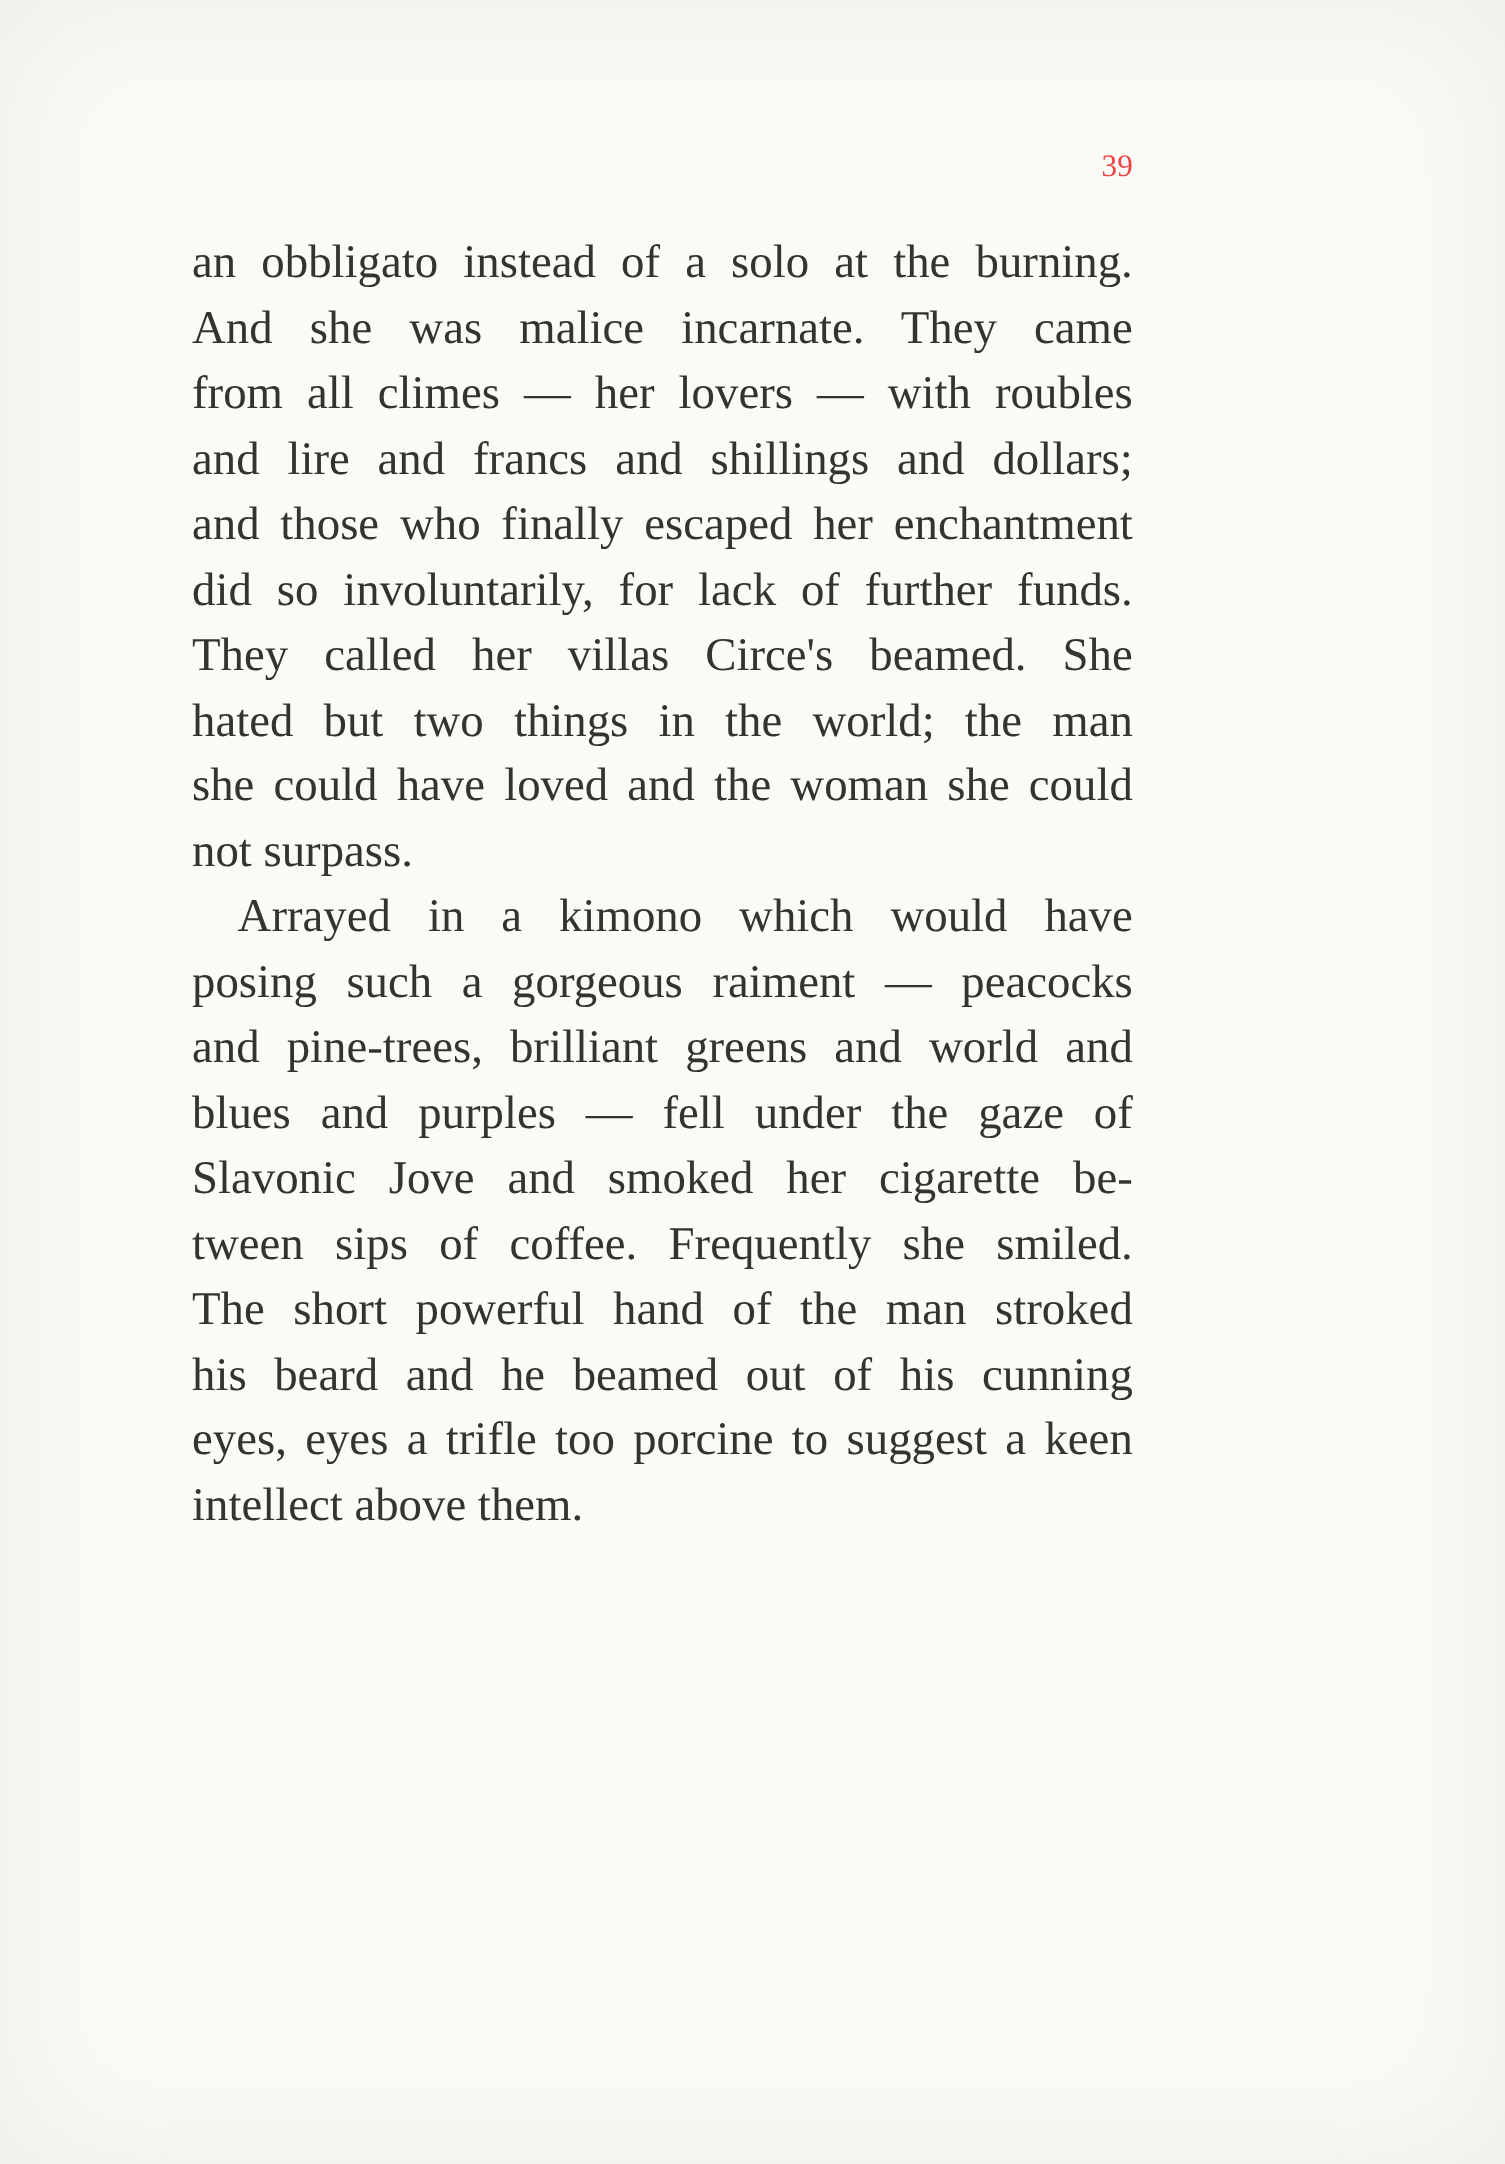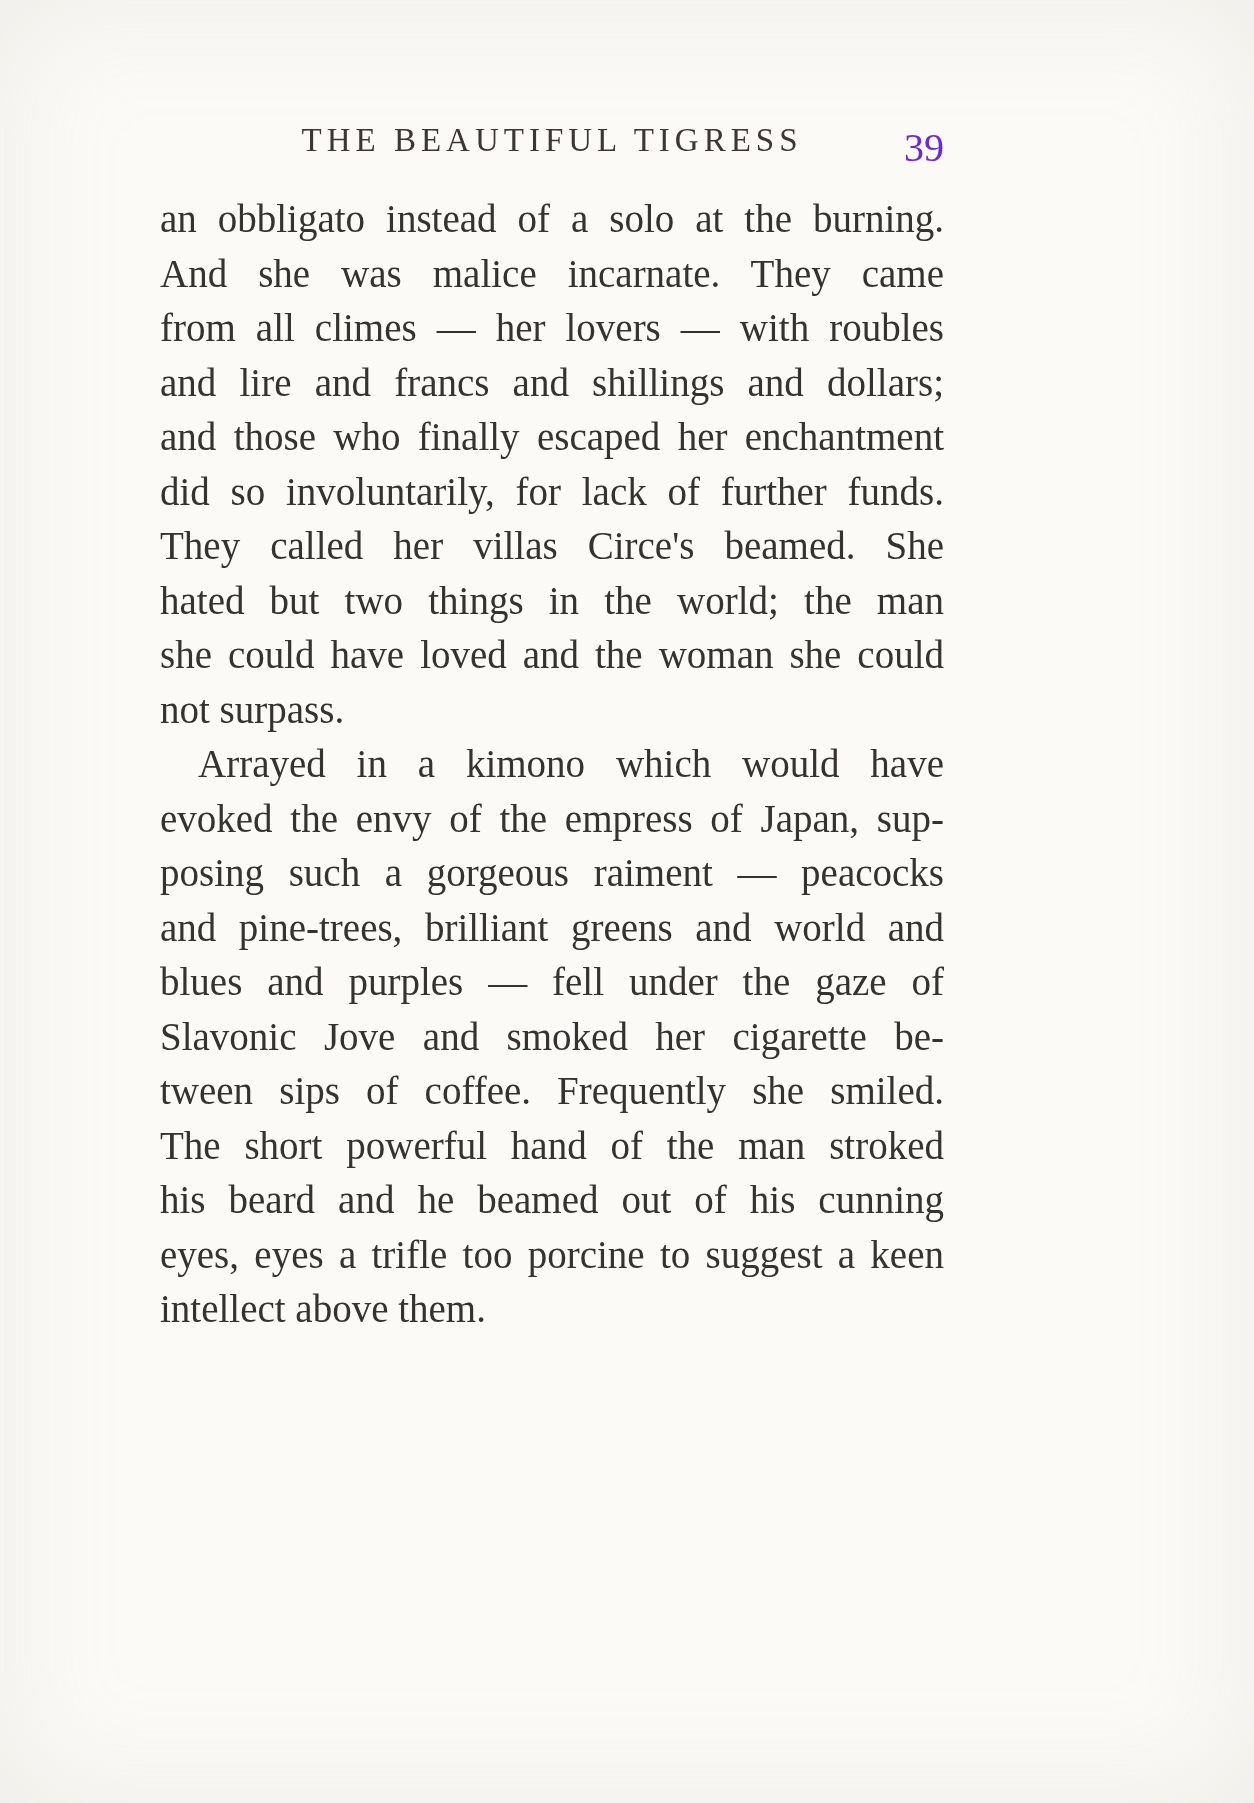--- a/index.html
+++ b/index.html
@@ -39,22 +39,22 @@
     top: 0;
     font-size: 33px;
     letter-spacing: 5px;
     white-space: nowrap;
     color: #3b3834;
   }
   .page-number {
     position: absolute;
     right: 0;
     top: 2px;
-    font-size: 40px;
-    color: #6d28d9;
+    font-size: 26px;
+    color: #ef4444;
     text-align: right;
   }
   .text-block {
     font-size: 39px;
     line-height: 54.5px;
   }
   .paragraph {
     margin: 0;
   }
   .line {
@@ -68,39 +68,37 @@
     text-indent: 38px;
   }
 </style>
 </head>
 <body>
 
 <div class="scan-vignette"></div>
 
 <div class="page-inner">
   <div class="header">
-    <span class="running-title">THE BEAUTIFUL TIGRESS</span>
     <span class="page-number">39</span>
   </div>
   <div class="text-block">
       <div class="paragraph">
         <div class="line">an obbligato instead of a solo at the burning.</div>
         <div class="line">And she was malice incarnate.  They came</div>
         <div class="line">from all climes — her lovers — with roubles</div>
         <div class="line">and lire and francs and shillings and dollars;</div>
         <div class="line">and those who finally escaped her enchantment</div>
         <div class="line">did so involuntarily, for lack of further funds.</div>
         <div class="line">They called her villas Circe's beamed.  She</div>
         <div class="line">hated but two things in the world; the man</div>
         <div class="line">she could have loved and the woman she could</div>
         <div class="line para-end">not surpass.</div>
       </div>
       <div class="paragraph">
         <div class="line indent">Arrayed in a kimono which would have</div>
-        <div class="line">evoked the envy of the empress of Japan, sup-</div>
         <div class="line">posing such a gorgeous raiment — peacocks</div>
         <div class="line">and pine-trees, brilliant greens and world and</div>
         <div class="line">blues and purples — fell under the gaze of</div>
         <div class="line">Slavonic Jove and smoked her cigarette be-</div>
         <div class="line">tween sips of coffee.  Frequently she smiled.</div>
         <div class="line">The short powerful hand of the man stroked</div>
         <div class="line">his beard and he beamed out of his cunning</div>
         <div class="line">eyes, eyes a trifle too porcine to suggest a keen</div>
         <div class="line para-end">intellect above them.</div>
       </div>

